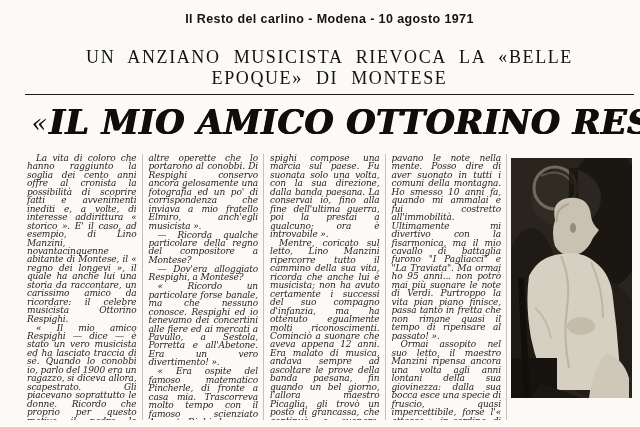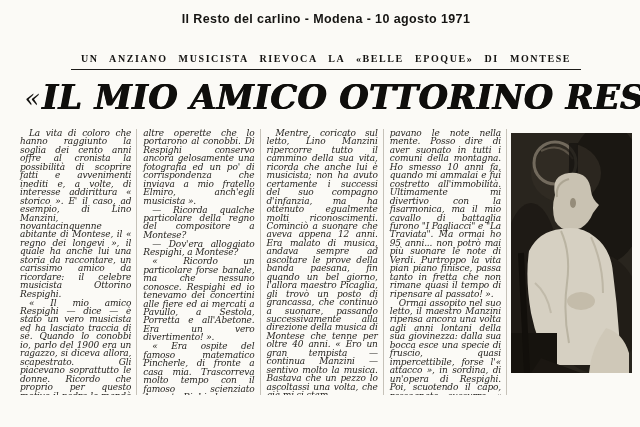--- a/index.html
+++ b/index.html
@@ -3,34 +3,34 @@
 <meta charset="utf-8">
 <style>
   html,body{margin:0;padding:0;}
   body{
     width:640px;height:427px;overflow:hidden;
     background:#fbfaf6;
     font-family:"DejaVu Serif", serif;
     color:#1c1b19;
     -webkit-font-smoothing:antialiased;
   }
-  .page{width:640px;height:421px;box-sizing:border-box;padding:12px 6px 0 18px;position:relative;}
+  .page{width:640px;height:421px;box-sizing:border-box;padding:12px 6px 0 25px;position:relative;}
 
   .masthead{
     text-align:center;
     font-family:"Liberation Sans", sans-serif;
     font-weight:bold;font-size:12.5px;letter-spacing:.4px;
     color:#151412;
   }
 
   .kicker-wrap{text-align:center;margin-top:21px;}
   .kicker{
     display:inline-block;
     font-family:"Liberation Serif", serif;
-    font-weight:bold;font-size:10px;
+    font-weight:normal;font-size:18px;
     letter-spacing:1.6px;word-spacing:7px;
     padding:0 10px 5px 10px;
     border-bottom:1.6px solid #1c1b19;
     color:#141311;
   }
 
   .headline{
     margin-top:9px;
     text-align:center;
     font-family:"DejaVu Serif", serif;
@@ -98,20 +98,21 @@
         <p>« Il mio amico Respighi — dice — è stato un vero musicista ed ha lasciato traccia di sé. Quando lo conobbi io, parlo del 1900 era un ragazzo, si diceva allora, scapestrato. Gli piacevano soprattutto le donne. Ricordo che proprio per questo motivo il padre lo mandò a Roma da uno zio vescovo il quale lo iscrisse all'istituto Santa Cecilia. A Roma mise la testa a posto e cominciò a lavorare seriamente componendo le sue maggiori opere: « Le fontane di Roma », « I pini di Roma » ed</p>
       </div>
     <div class="col">
         <p class="noindent">altre operette che lo portarono al conobbi. Di Respighi conservo ancora gelosamente una fotografia ed un po' di corrispondenza che inviava a mio fratello Elmiro, anch'egli musicista ».</p>
         <p>— Ricorda qualche particolare della regno del compositore a Montese?</p>
         <p>— Dov'era alloggiato Respighi, a Montese?</p>
         <p>« Ricordo un particolare forse banale, ma che nessuno conosce. Respighi ed io tenevamo dei concertini alle fiere ed ai mercati a Pavullo, a Sestola, Porretta e all'Abetone. Era un vero divertimento! ».</p>
         <p>« Era ospite del famoso matematico Pincherle, di fronte a casa mia. Trascorreva molto tempo con il famoso scienziato Augusto Righi che aveva una villa quassù. A quei tempi, a Montese, venivano a villeggiare i signori « specializzati », c'era la vecchia nobiltà bolognese, si sentiva parlare degli studiosi, degli insegnanti illustri.</p>
       </div>
     <div class="col">
+        <p class="noindent">spighi compose una marcia sul paese. Fu suonata solo una volta, con la sua direzione, dalla banda paesana. La conservai io, fino alla fine dell'ultima guerra, poi la prestai a qualcuno; ora è introvabile ».</p>
         <p>Mentre, coricato sul letto, Lino Manzini ripercorre tutto il cammino della sua vita, ricorda che anche lui è musicista; non ha avuto certamente i successi del suo compagno d'infanzia, ma ha ottenuto egualmente molti riconoscimenti. Cominciò a suonare che aveva appena 12 anni. Era malato di musica, andava sempre ad ascoltare le prove della banda paesana, fin quando un bel giorno, l'allora maestro Picaglia, gli trovò un posto di grancassa, che continuò a suonare, passando successivamente alla direzione della musica di Montese che tenne per oltre 40 anni. « Ero un gran tempista — continua Manzini — sentivo molto la musica. Bastava che un pezzo lo ascoltassi una volta, che già mi si stam-</p>
       </div>
     <div class="col">
     <p class="noindent">pavano le note nella mente. Posso dire di aver suonato in tutti i comuni della montagna. Ho smesso 10 anni fa, quando mi ammalai e fui costretto all'immobilità. Ultimamente mi divertivo con la fisarmonica, ma il mio cavallo di battaglia furono "I Pagliacci" e "La Traviata". Ma ormai ho 95 anni... non potrò mai più suonare le note di Verdi. Purtroppo la vita pian piano finisce, passa tanto in fretta che non rimane quasi il tempo di ripensare al passato! ».</p>
         <p>Ormai assopito nel suo letto, il maestro Manzini ripensa ancora una volta agli anni lontani della sua giovinezza: dalla sua bocca esce una specie di fruscio, quasi impercettibile, forse l'« attacco », in sordina, di un'opera di Respighi. Poi, scuotendo il capo, rassegnato, sussurra: « E' inutile, per me la musica è ormai finita ».</p>
       </div>
 
     <div class="photo-col">
       <div class="photo-frame">
         <svg width="121" height="240" viewBox="0 0 121 240" xmlns="http://www.w3.org/2000/svg">

